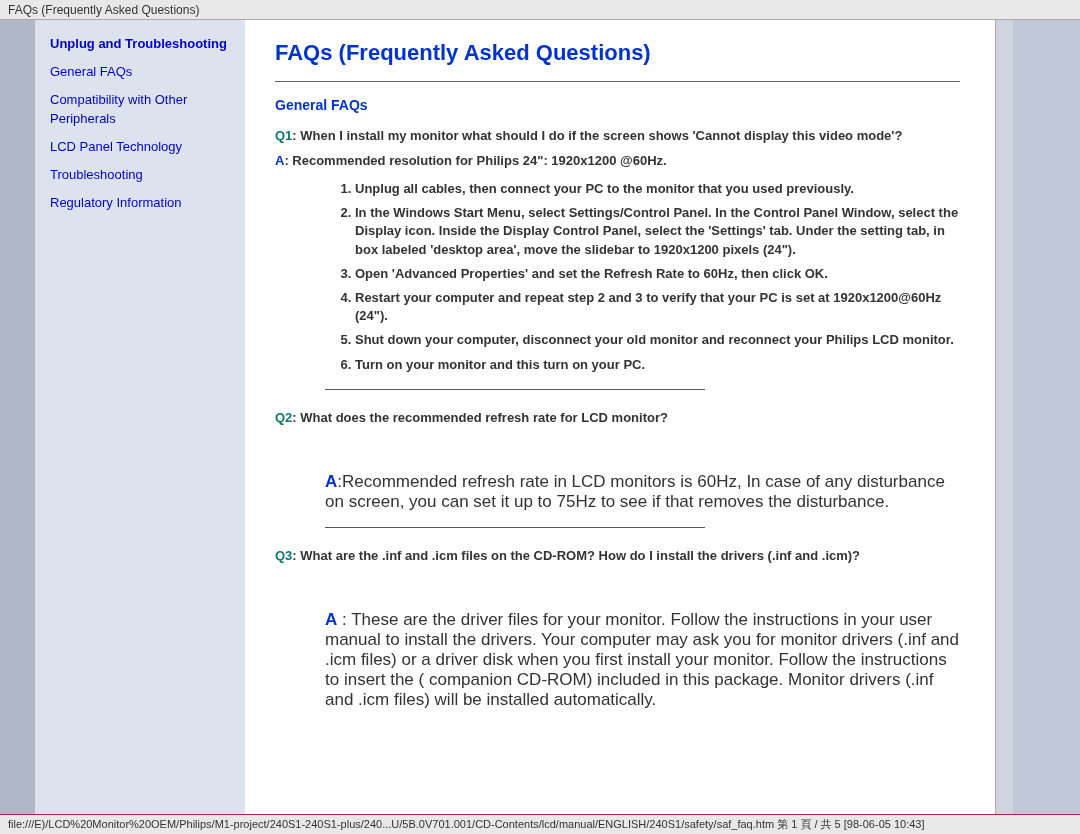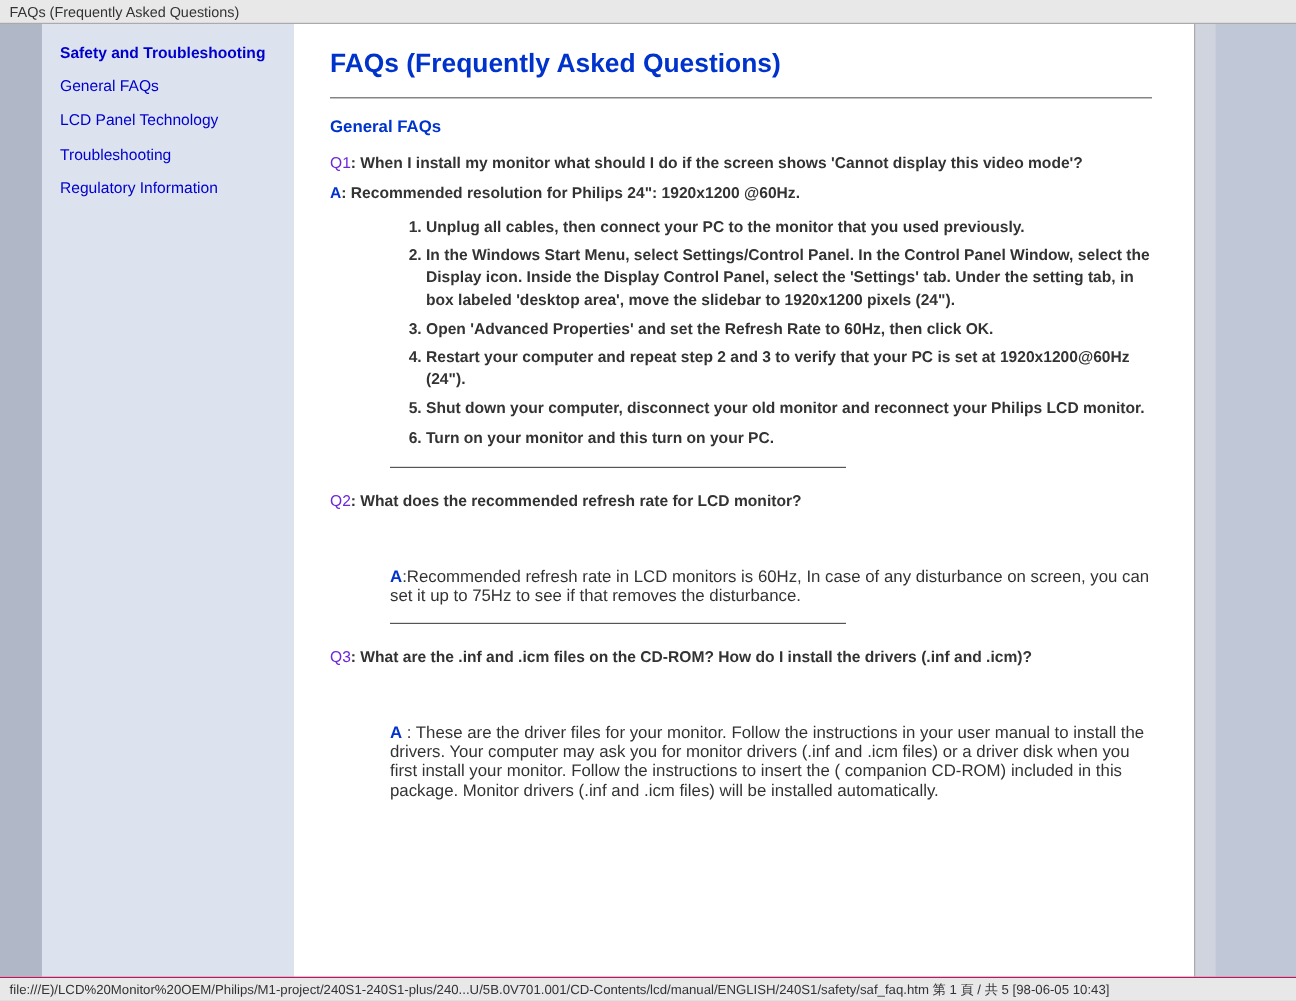--- a/index.html
+++ b/index.html
@@ -90,40 +90,40 @@
     }
 
     .question {
       font-weight: bold;
       font-size: 13px;
       color: #333;
       margin-bottom: 10px;
     }
 
     .question .q-label {
-      color: #6d28d9;
-      font-weight: normal;
+      color: #0f766e;
+      font-weight: bold;
       text-align: right;
     }
 
     .answer-heading {
       font-weight: bold;
       color: #333;
       font-size: 13px;
       margin-bottom: 12px;
     }
 
     .answer-heading .a-label {
       color: #0033cc;
       font-weight: bold;
     }
 
     .answer-text {
       color: #333;
-      font-size: 14px;
+      font-size: 17px;
       margin-bottom: 10px;
       margin-top: 47px;
     }
 
     .answer-text .a-label {
       color: #0033cc;
       font-weight: bold;
     }
 
     ol {
@@ -165,22 +165,23 @@
 <body>
 
 <div class="title-bar">
   <span>FAQs (Frequently Asked Questions)</span>
 </div>
 
 <div class="main-area">
   <div class="left-chrome"></div>
 
   <div class="sidebar">
-    <a href="#" class="active">Safety and Troubleshooting</a>
+    <a href="#" class="active">Unplug and Troubleshooting</a>
     <a href="#">General FAQs</a>
+    <a href="#">Compatibility with Other Peripherals</a>
     <a href="#">LCD Panel Technology</a>
     <a href="#">Troubleshooting</a>
     <a href="#">Regulatory Information</a>
   </div>
 
   <div class="content-area">
     <h1 class="page-title">FAQs (Frequently Asked Questions)</h1>
     <hr class="section-divider">
 
     <div class="section-heading">General FAQs</div>

